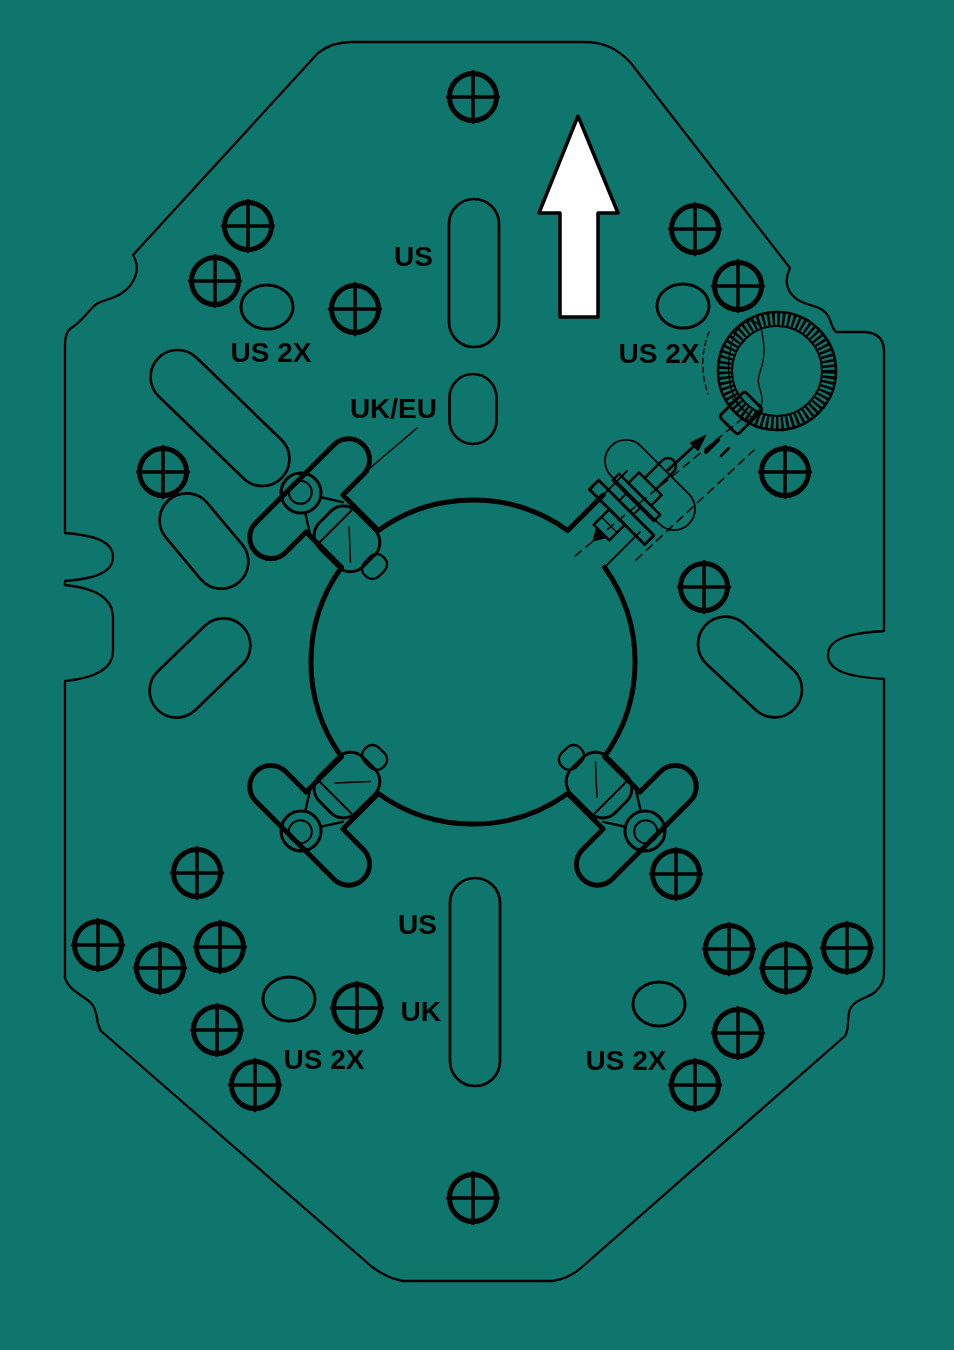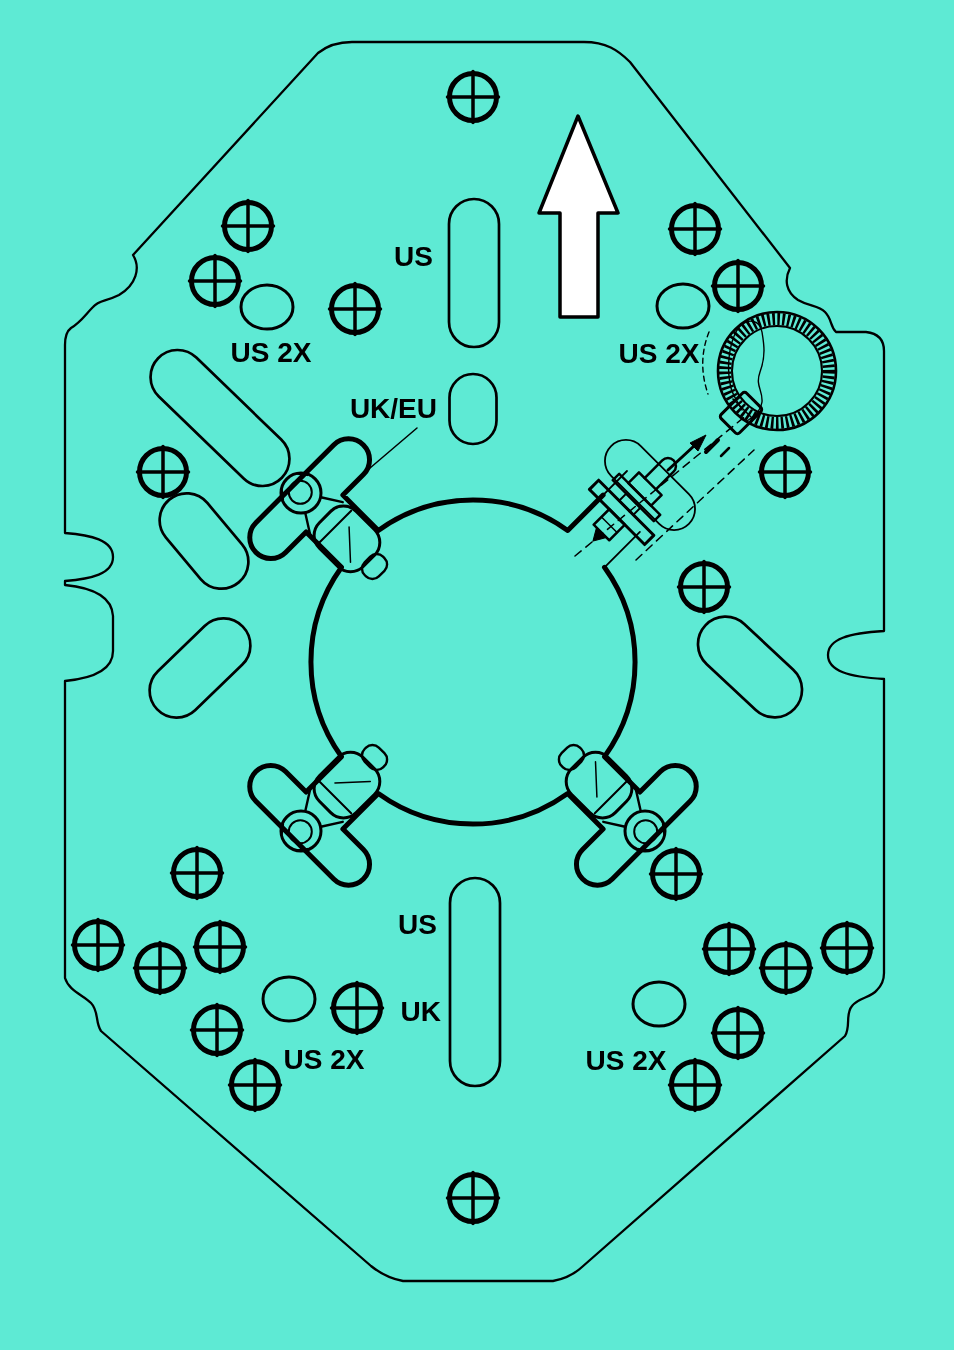--- a/index.html
+++ b/index.html
@@ -1,16 +1,16 @@
 <!DOCTYPE html>
 <html><head>
 <meta charset="utf-8">
 <style>
   html,body{margin:0;padding:0;background:#ffffff;}
-  .stage{position:relative;width:954px;height:1350px;background:#5eead4;overflow:hidden;
+  .stage{position:relative;width:954px;height:1350px;background:#0f766e;overflow:hidden;
          font-family:"Liberation Sans", sans-serif;}
   svg text{font-family:"Liberation Sans", sans-serif;font-weight:bold;}
 </style>
 </head>
 <body>
 
 <div class="stage">
   <svg id="drawing" width="954" height="1350" viewBox="0 0 954 1350">
       <path d="M 352,42 L 584,42 C 606,42 618,50 630,62 L 790,268 C 784,280 786,292 798,300 C 810,307 818,305 825,312 C 832,319 830,326 836,332 L 866,332 Q 884,334 884,351 L 884,631 C 849,633 828,639 828,655 C 828,671 849,677 884,679 L 884,973 C 884,980 882,985 877,990 C 871,998 859,997 852,1006 C 845,1014 851,1026 845,1036 L 582,1267 Q 570,1278 553,1281 L 403,1281 Q 386,1278 371,1266 L 101,1031 C 95,1022 99,1011 91,1003 C 83,995 69,991 65,978 L 65,681 C 96,678 113,668 113,651 L 113,616 C 112,599 96,588 65,585 L 65,581 C 91,579 113,574 113,557 C 113,540 91,535 65,533 L 65,345 C 65,338 67,331 71,328 C 81,322 85,315 93,307 C 99,300 105,302 119,295 C 136,285 141,268 133,255 L 318,53 C 328,45 338,42 352,42 Z" fill="none" stroke="#000000" stroke-width="2.3" stroke-linecap="round" stroke-linejoin="round"></path>
       <rect x="-74" y="-25" width="148" height="50" rx="25" ry="25" transform="translate(474,273) rotate(90)" fill="none" stroke="#000000" stroke-width="2.7" stroke-linecap="round" stroke-linejoin="round"></rect>

